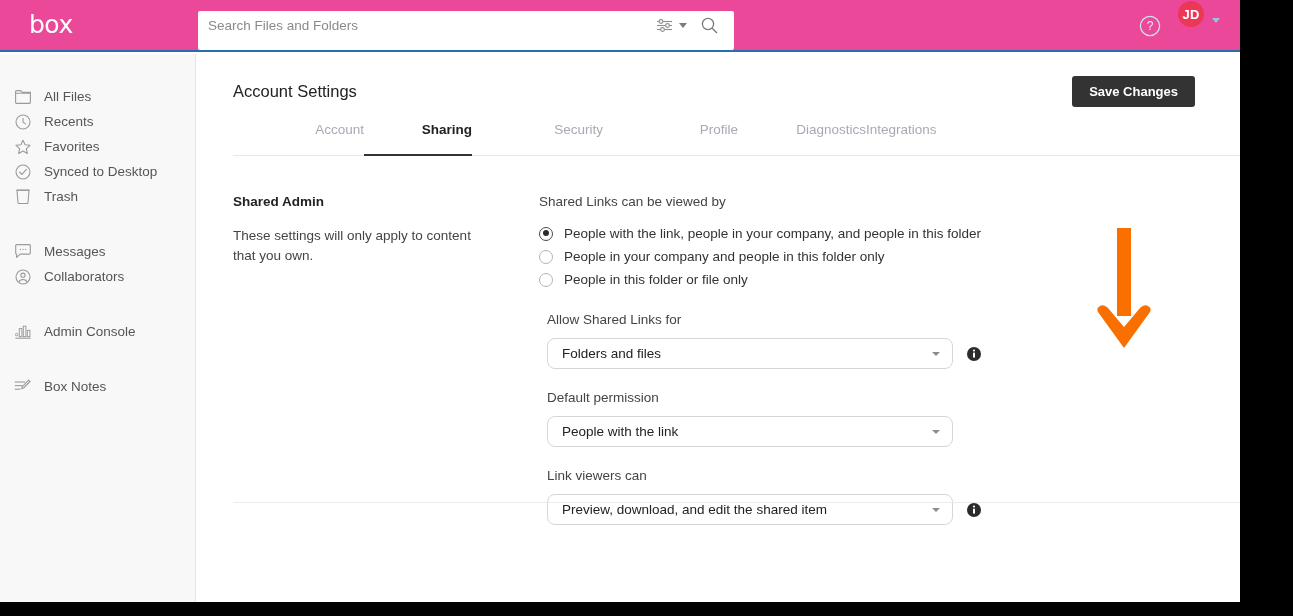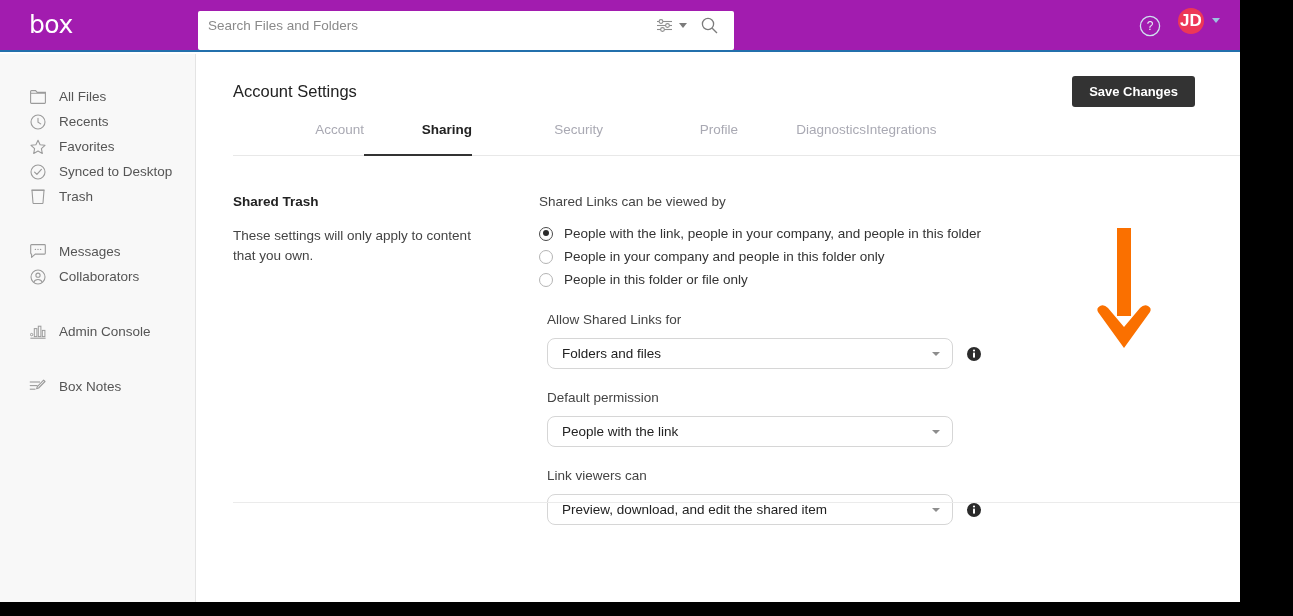--- a/index.html
+++ b/index.html
@@ -22,21 +22,21 @@
     background: #ffffff;
     overflow: hidden;
   }
 
   
   #header {
     position: absolute;
     left: 0; top: 0;
     width: 1240px;
     height: 52px;
-    background: #a21caf;
+    background: #ec4899;
     border-bottom: 2px solid #2370ac;
   }
 
   #logo {
     position: absolute;
     left: 29px; top: 11px;
     color: #ffffff;
     font-size: 25px;
     line-height: 28px;
     font-weight: 400;
@@ -80,26 +80,26 @@
     border-top: 5px solid #7b7b7b;
   }
 
   #help-icon {
     position: absolute;
     right: 79px; top: 15px;
     width: 22px; height: 22px;
   }
   #avatar {
     position: absolute;
-    right: 36px; top: 8px;
+    right: 36px; top: 1px;
     width: 26px; height: 26px;
     border-radius: 50%;
     background: #ed3757;
     color: #ffffff;
-    font-size: 17px;
+    font-size: 13px;
     font-weight: 700;
     display: flex; align-items: center; justify-content: center;
     letter-spacing: 0.2px;
   }
   #avatar-caret {
     position: absolute;
     right: 20px; top: 23px;
   }
   #avatar-caret .caret-down { border-top-color: #9cc3e0; }
 
@@ -111,21 +111,21 @@
     height: 548px;
     background: #f8f8f8;
     border-right: 1px solid #e4e4e4;
     padding-top: 30px;
   }
 
   .nav-item {
     display: flex;
     align-items: center;
     height: 25px;
-    padding-left: 29px;
+    padding-left: 14px;
     cursor: pointer;
   }
   .nav-icon {
     width: 17px; height: 17px;
     margin-right: 13px;
     flex: 0 0 17px;
     display: flex; align-items: center; justify-content: center;
   }
   .nav-label {
     font-size: 13.5px;
@@ -461,21 +461,21 @@
     <div id="tabs">
       <div class="tab" style="width:131px">Account</div>
       <div class="tab active" style="width:108px">Sharing</div>
       <div class="tab" style="width:131px">Security</div>
       <div class="tab" style="width:135px">Profile</div>
       <div class="tab" style="width:128px">Diagnostics</div>
       <div class="tab">Integrations</div>
     </div>
 
     <div id="left-col">
-      <div class="sec-title">Shared Trash</div>
+      <div class="sec-title">Shared Admin</div>
       <div class="sec-desc">These settings will only apply to content that you own.</div>
     </div>
 
     <div id="right-col">
 
       <div class="field-label">Shared Links can be viewed by</div>
 
       <div style="margin-bottom:21px">
         <div class="radio-row selected">
           <span class="radio-mark"></span>

